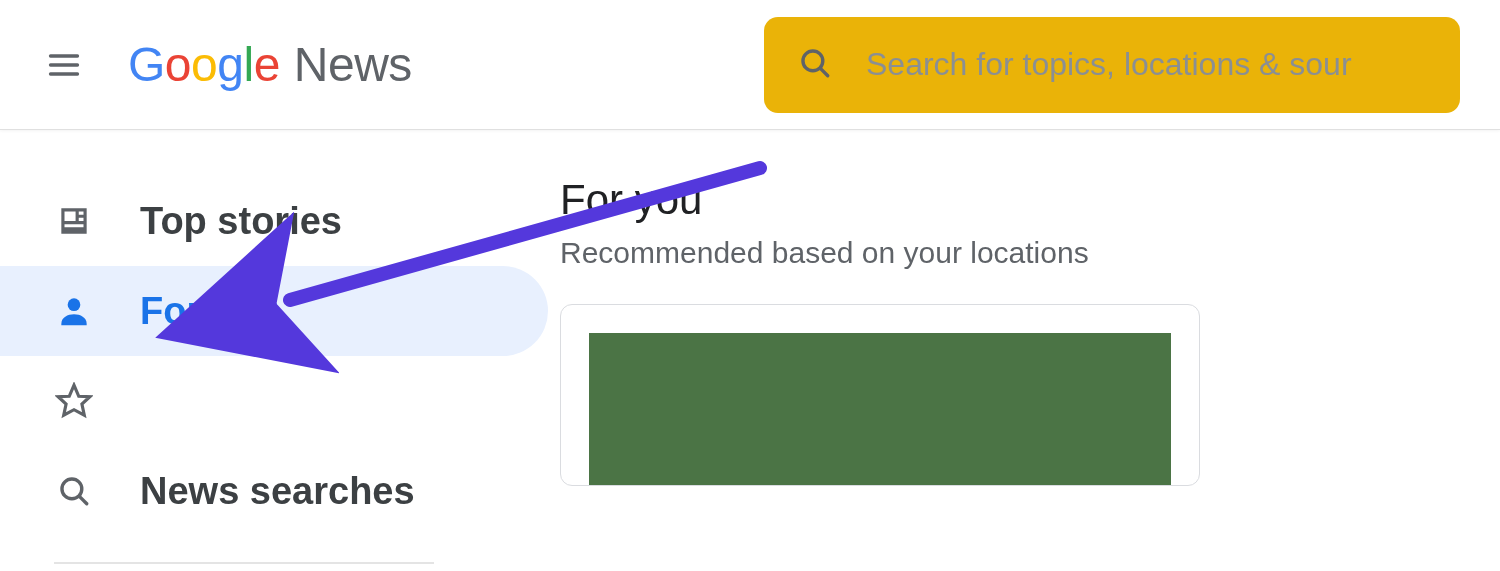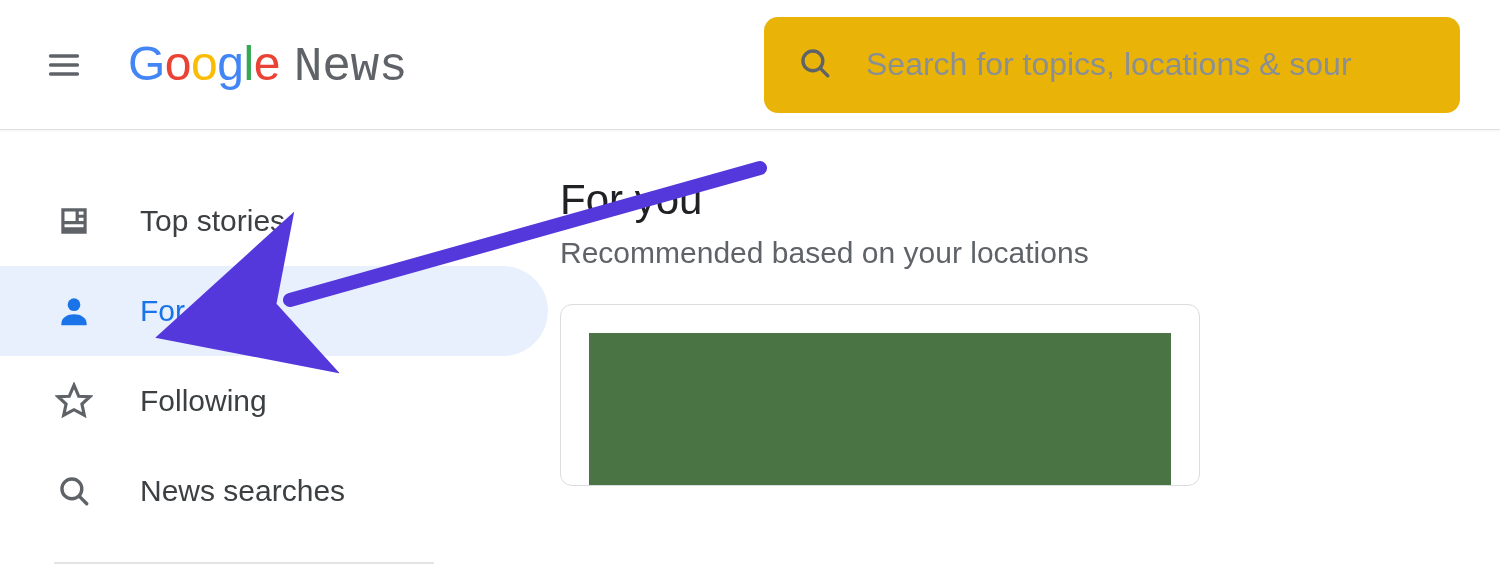--- a/index.html
+++ b/index.html
@@ -38,21 +38,21 @@
     font-size: 48px;
     font-weight: 400;
     letter-spacing: -0.5px;
   }
   .logo .g1 { color:#4285F4; }
   .logo .o1 { color:#EA4335; }
   .logo .o2 { color:#FBBC05; }
   .logo .g2 { color:#4285F4; }
   .logo .l  { color:#34A853; }
   .logo .e  { color:#EA4335; }
-  .logo .news { color:#5f6368; margin-left: 14px; font-weight: 400; font-family: Liberation Mono, monospace; }
+  .logo .news { color:#5f6368; margin-left: 14px; font-weight: 400; }
   .search-wrap {
     margin-left: auto;
     background: #eab308;
     height: 96px;
     border-radius: 14px;
     display: flex;
     align-items: center;
     padding: 0 34px;
     width: 696px;
     flex-shrink: 0;
@@ -80,26 +80,27 @@
   .sidebar {
     width: 560px;
     padding-top: 46px;
     flex-shrink: 0;
   }
   .nav-item {
     display: flex;
     align-items: center;
     height: 90px;
     padding-left: 54px;
-    font-size: 30px;
+    font-size: 38px;
     color: #3c4043;
     cursor: pointer;
     border-top-right-radius: 48px;
     border-bottom-right-radius: 48px;
     margin-right: 12px;
+    font-weight: bold;
   }
   .nav-item .nicon {
     width: 40px;
     height: 40px;
     margin-right: 46px;
     display: flex;
     align-items: center;
     justify-content: center;
     color: #5f6368;
     flex-shrink: 0;
@@ -205,21 +206,20 @@
       </span>
       <span>For you</span>
     </div>
 
     <div class="nav-item">
       <span class="nicon">
         <svg width="38" height="38" viewBox="0 0 24 24" fill="none" stroke="currentColor" stroke-width="2">
           <polygon points="12 2 15 9 22 9.3 17 14 18.5 21 12 17.5 5.5 21 7 14 2 9.3 9 9"></polygon>
         </svg>
       </span>
-      <span>Following</span>
     </div>
 
     <div class="nav-item">
       <span class="nicon">
         <svg width="34" height="34" viewBox="0 0 24 24" fill="none" stroke="currentColor" stroke-width="2.4" stroke-linecap="round">
           <circle cx="10.5" cy="10.5" r="7"></circle>
           <line x1="21" y1="21" x2="15.8" y2="15.8"></line>
         </svg>
       </span>
       <span>News searches</span>

